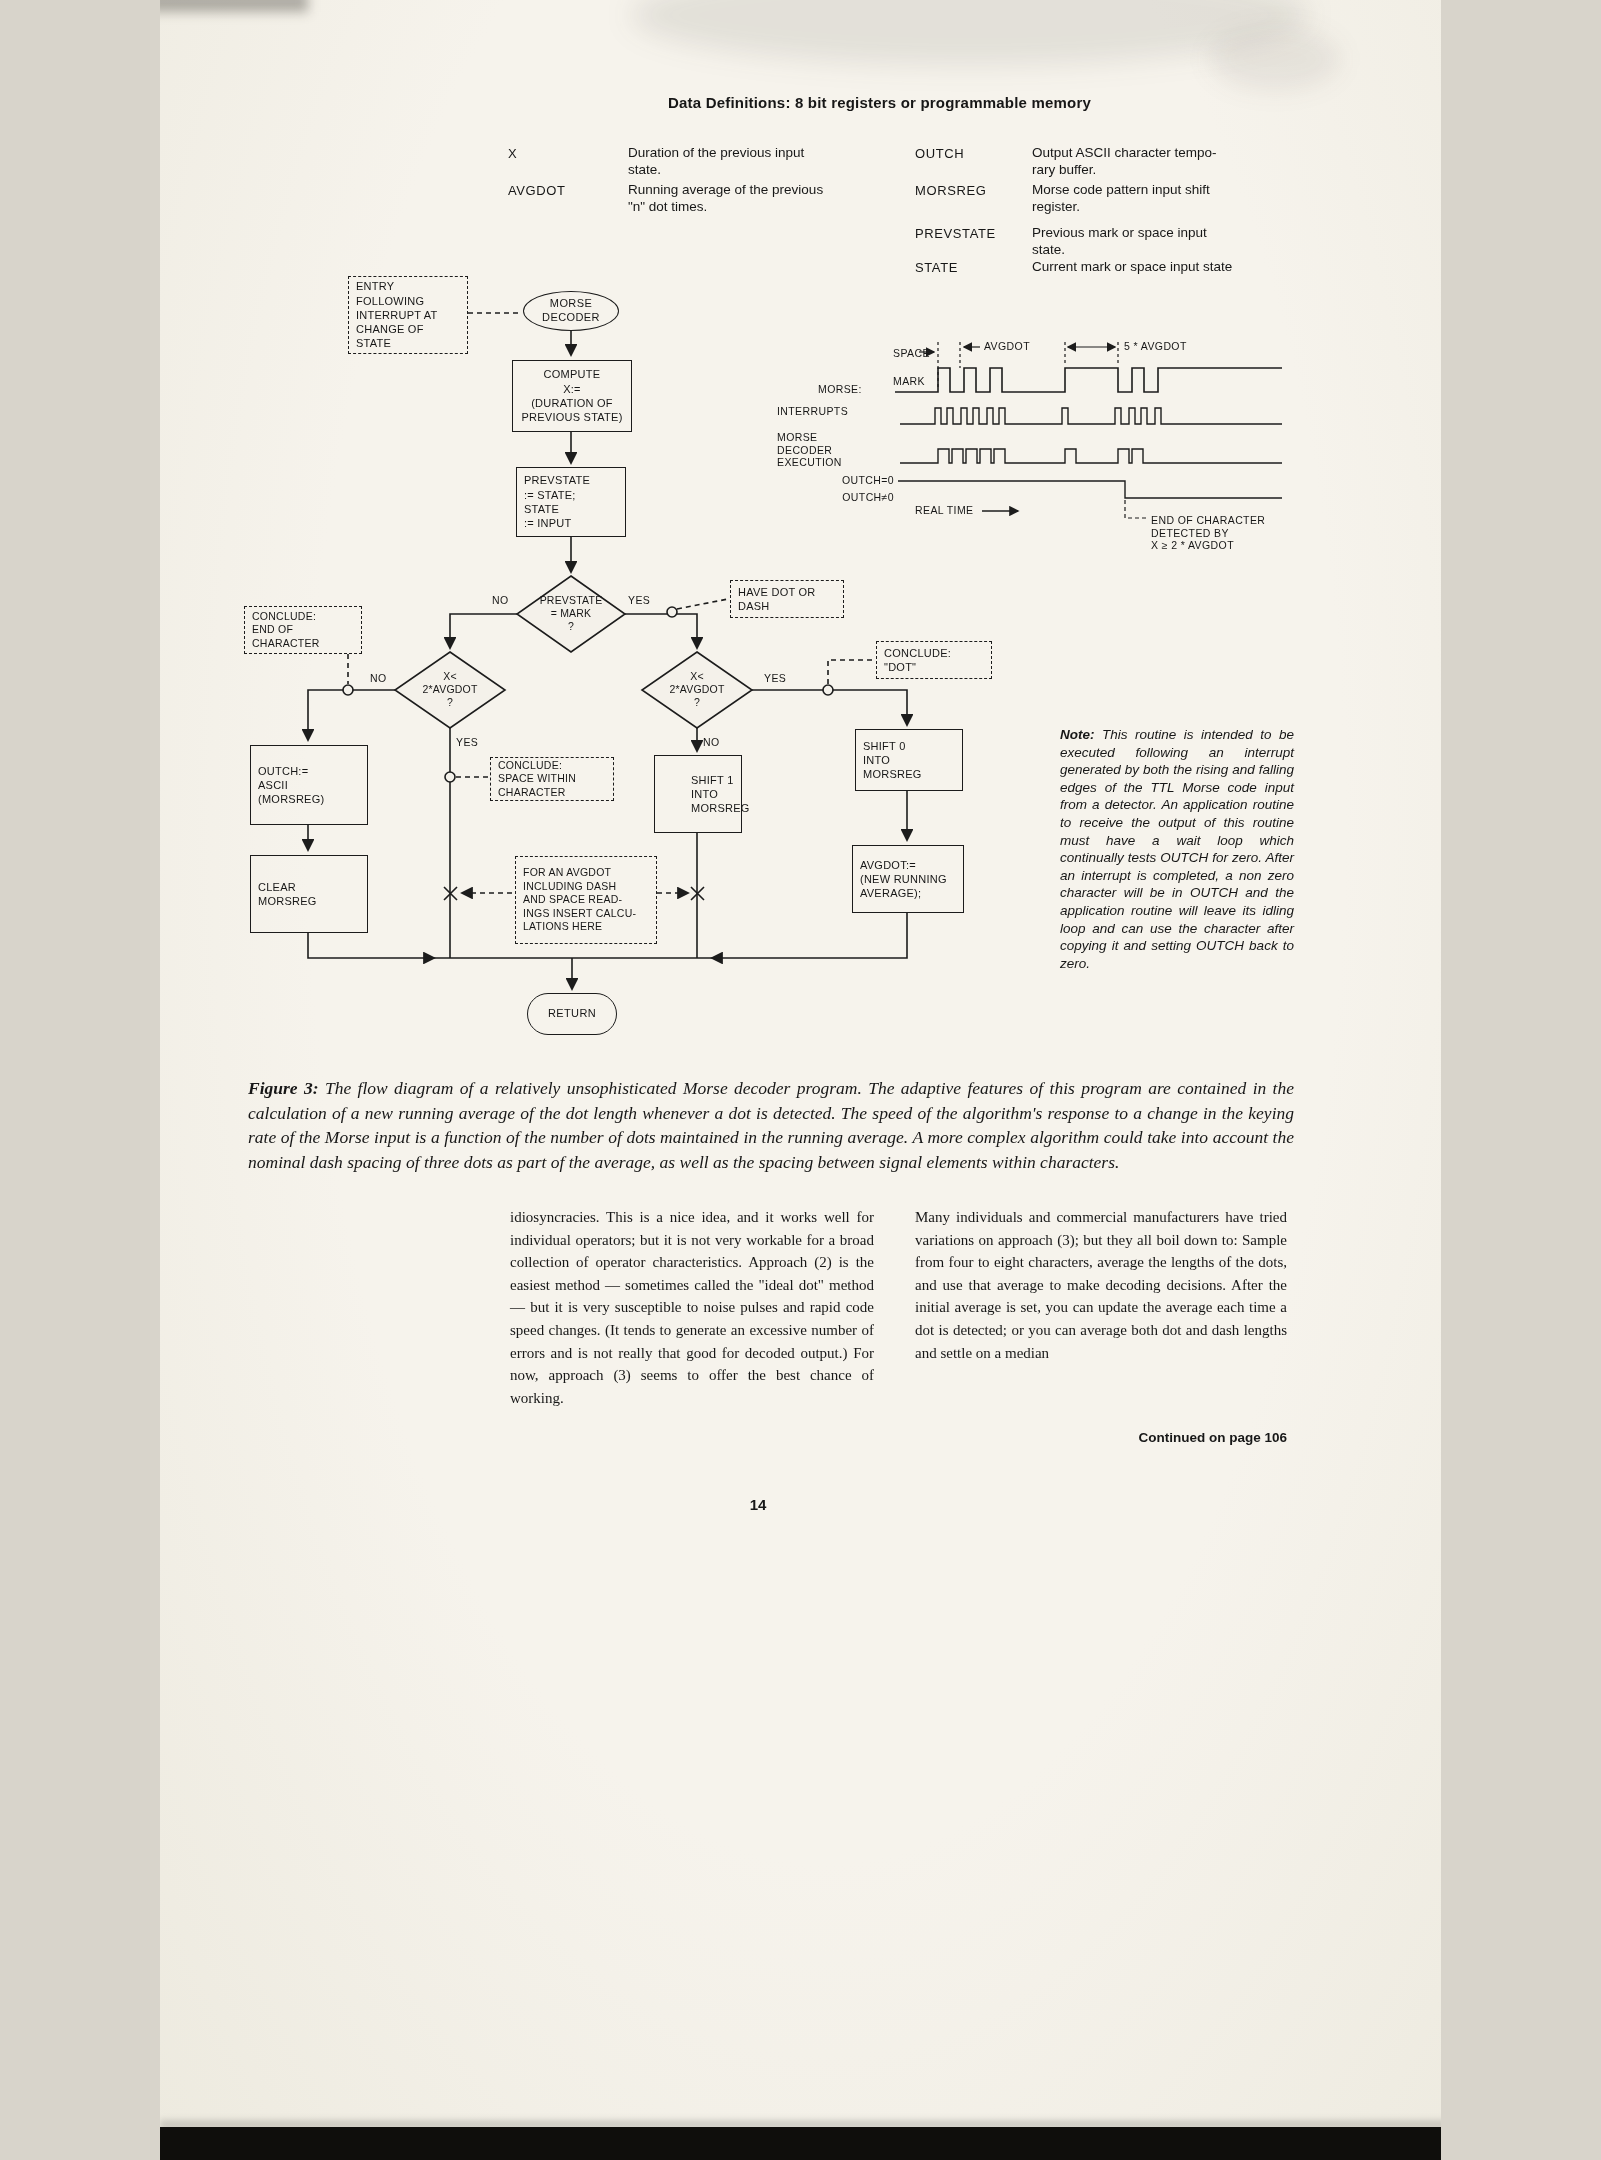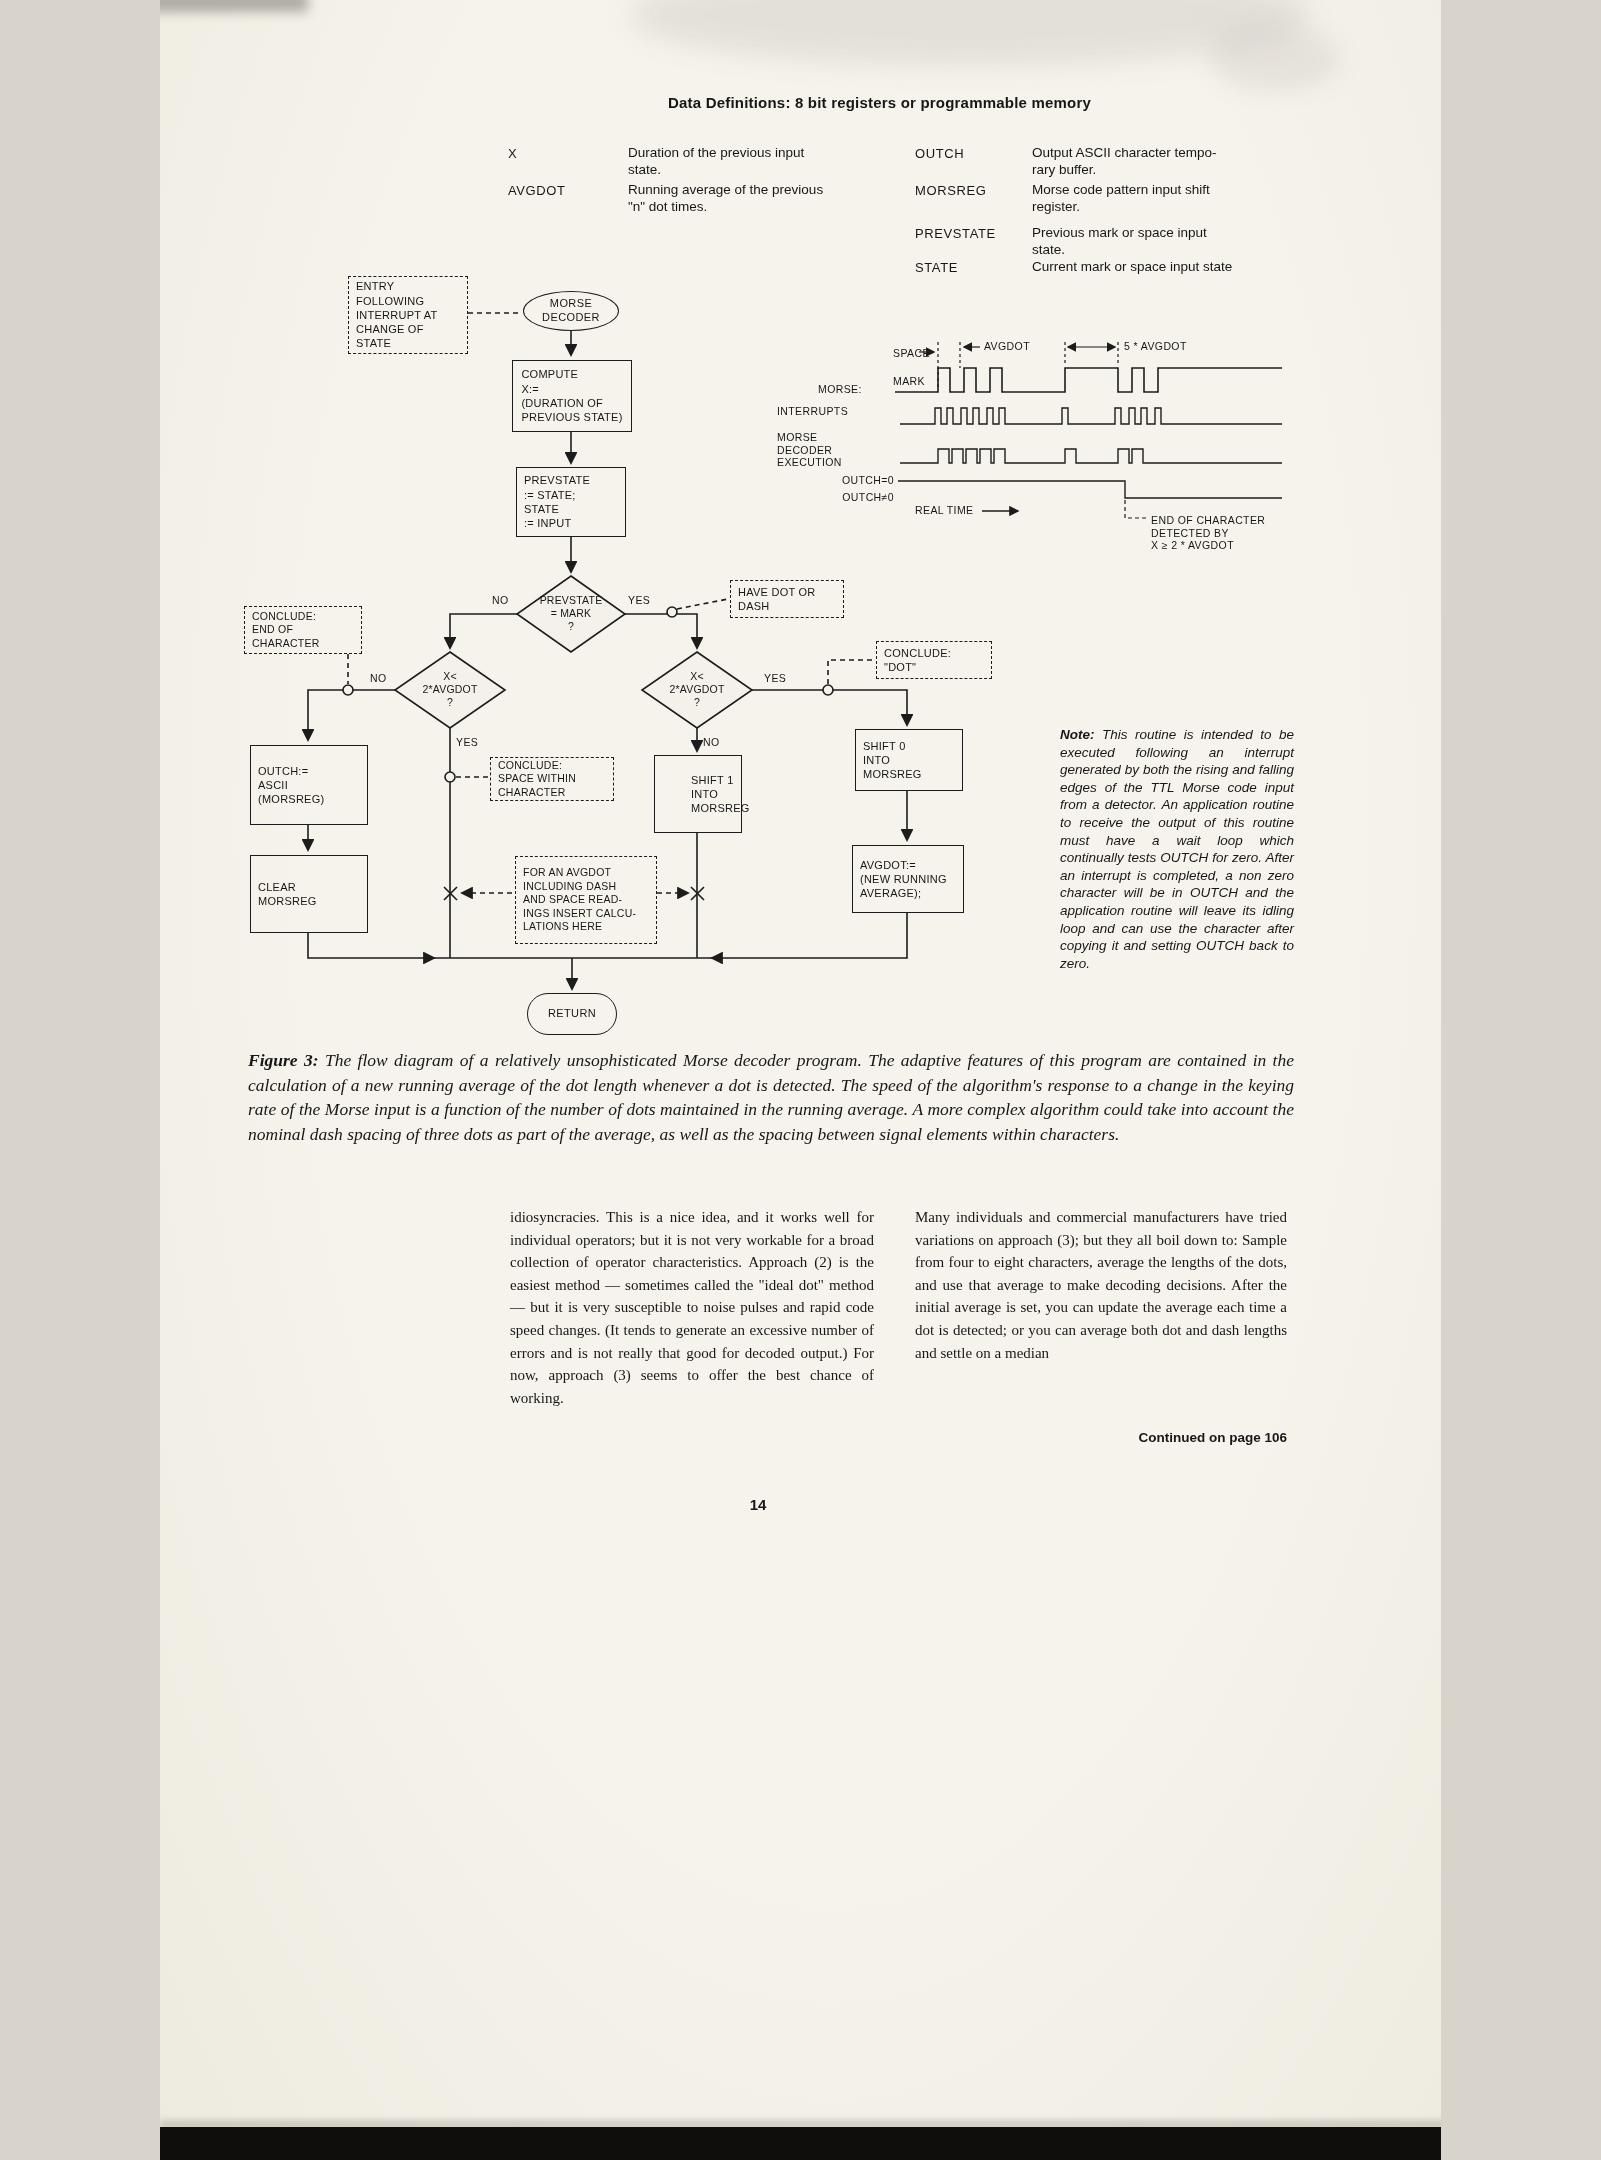--- a/index.html
+++ b/index.html
@@ -14,21 +14,21 @@
   .term{position:absolute;font-family:"Liberation Sans",sans-serif;font-size:13px;
         letter-spacing:.6px;}
   .defn{position:absolute;font-family:"Liberation Sans",sans-serif;font-size:13.5px;
         line-height:16.8px;white-space:pre-line;text-align:justify;}
 
   .fbox{position:absolute;border:1.6px solid #1c1c1c;box-sizing:border-box;
         font-family:"Liberation Sans",sans-serif;font-size:11px;line-height:1.3;
         letter-spacing:.25px;white-space:pre-line;display:flex;align-items:center;
         padding:3px 7px;}
   .fbox.dashed{border-style:dashed;}
-  .fbox.center{justify-content:center;}
+  .fbox.center{justify-content:center;text-align:center;}
   .oval{position:absolute;border:1.7px solid #1c1c1c;box-sizing:border-box;
         display:flex;align-items:center;justify-content:center;text-align:center;
         font-family:"Liberation Sans",sans-serif;font-size:11px;line-height:1.25;
         letter-spacing:.4px;white-space:pre-line;}
   .dtext{position:absolute;font-family:"Liberation Sans",sans-serif;font-size:10.5px;
          line-height:13px;text-align:center;white-space:pre-line;letter-spacing:.2px;}
   .lbl{position:absolute;font-family:"Liberation Sans",sans-serif;font-size:10.5px;
        line-height:12.5px;letter-spacing:.4px;white-space:pre-line;}
 
   .note{position:absolute;font-family:"Liberation Sans",sans-serif;font-size:13.5px;
@@ -222,21 +222,21 @@
   <div class="lbl" style="left:755px;top:504px;">REAL TIME</div>
   <div class="lbl" style="left:991px;top:514px;">END OF CHARACTER
 DETECTED BY
 X ≥ 2 * AVGDOT</div>
 
   <div class="note" style="left:900px;top:726px;width:234px;font-style:italic;">
     <b>Note:</b>
     <span>This routine is intended to be executed following an interrupt generated by both the rising and falling edges of the TTL Morse code input from a detector. An application routine to receive the output of this routine must have a wait loop which continually tests OUTCH for zero. After an interrupt is completed, a non zero character will be in OUTCH and the application routine will leave its idling loop and can use the character after copying it and setting OUTCH back to zero.</span>
   </div>
 
-  <div class="caption" style="left:88px;top:1048px;width:1046px;">
+  <div class="caption" style="left:88px;top:1076px;width:1046px;">
     <b>Figure 3:</b>
     <span>The flow diagram of a relatively unsophisticated Morse decoder program. The adaptive features of this program are contained in the calculation of a new running average of the dot length whenever a dot is detected. The speed of the algorithm's response to a change in the keying rate of the Morse input is a function of the number of dots maintained in the running average. A more complex algorithm could take into account the nominal dash spacing of three dots as part of the average, as well as the spacing between signal elements within characters.</span>
   </div>
 
   <div class="bodycol" style="left:350px;top:1206px;width:364px;">idiosyncracies. This is a nice idea, and it works well for individual operators; but it is not very workable for a broad collection of operator characteristics. Approach (2) is the easiest method — sometimes called the "ideal dot" method — but it is very susceptible to noise pulses and rapid code speed changes. (It tends to generate an excessive number of errors and is not really that good for decoded output.) For now, approach (3) seems to offer the best chance of working.</div>
   <div class="bodycol" style="left:755px;top:1206px;width:372px;">Many individuals and commercial manufacturers have tried variations on approach (3); but they all boil down to: Sample from four to eight characters, average the lengths of the dots, and use that average to make decoding decisions. After the initial average is set, you can update the average each time a dot is detected; or you can average both dot and dash lengths and settle on a median</div>
   <div class="continued" style="left:755px;top:1430px;width:372px;">Continued on page 106</div>
 
   <div class="pagenum" style="left:548px;top:1496px;width:100px;">14</div>
 

